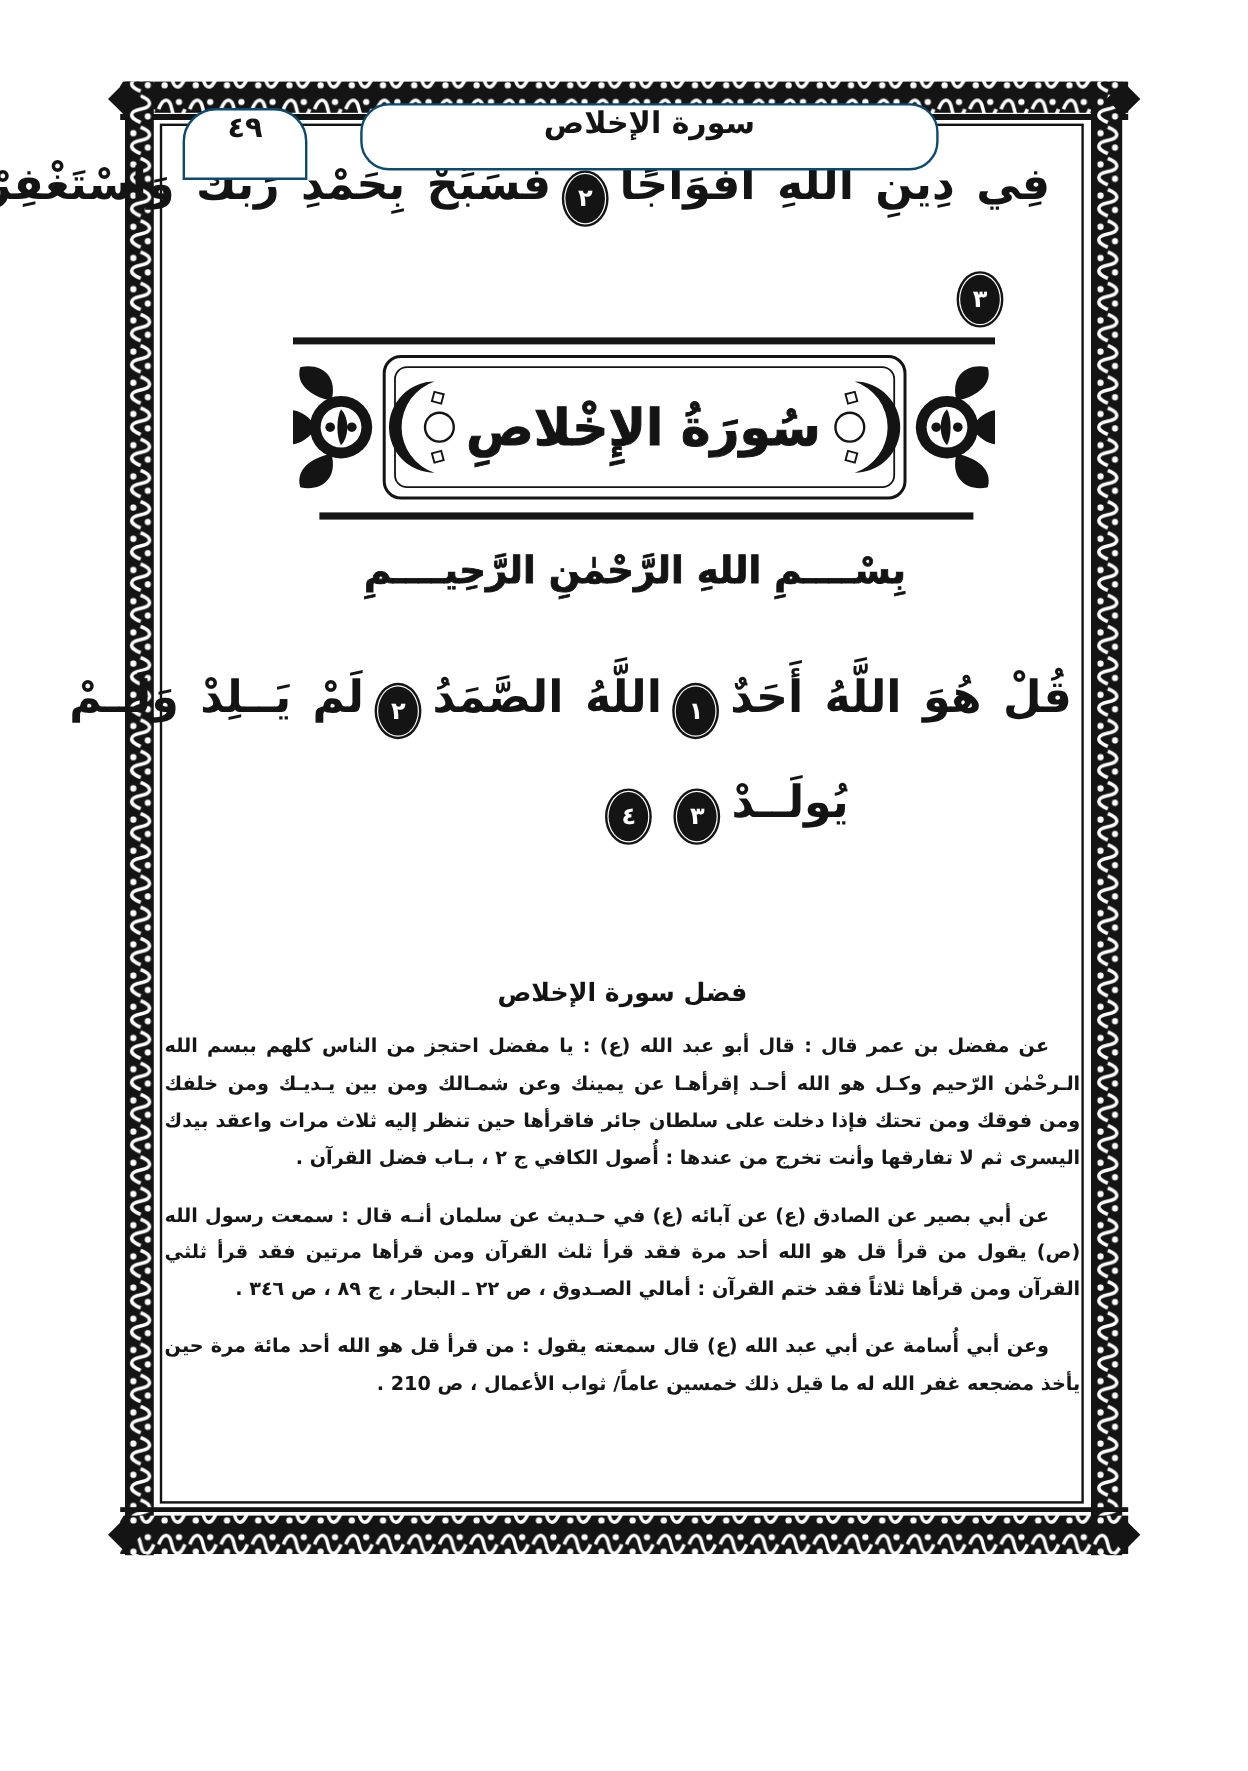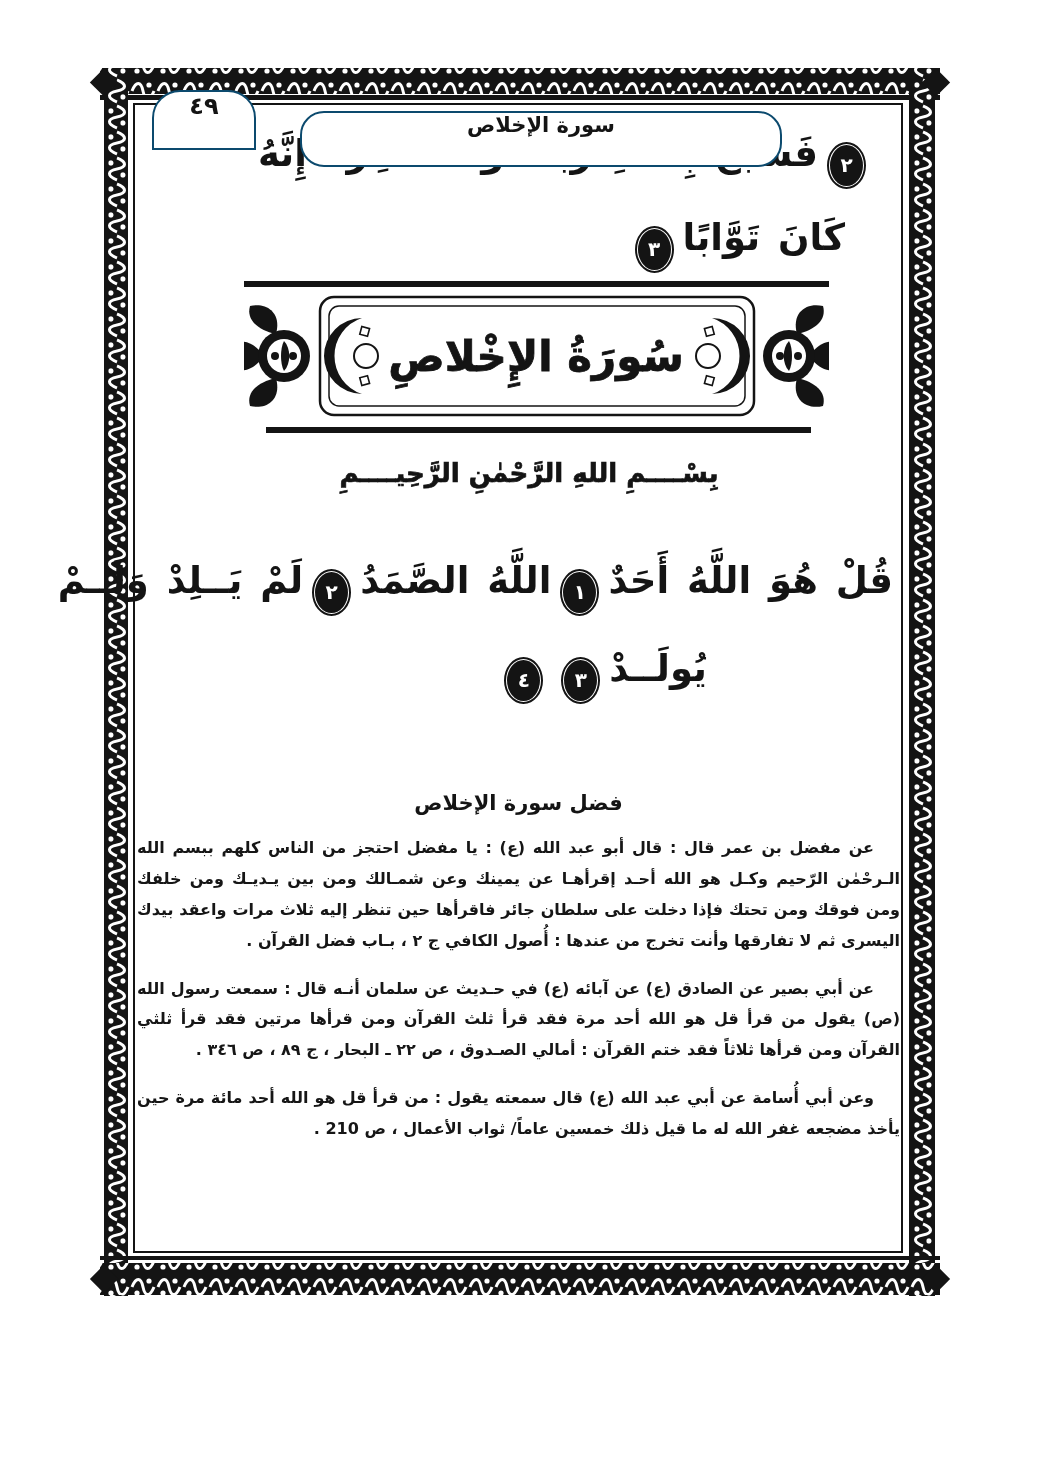--- a/index.html
+++ b/index.html
@@ -13,21 +13,21 @@
   .frame-svg{position:absolute;left:0;top:0;z-index:1;}
 
   
   .tab{
     position:absolute;z-index:3;background:#ffffff;border:2px solid #0c4a6e;
     display:flex;justify-content:center;
     font-weight:bold;
     margin-top:48px;
   }
   #page-number-tab{left:152px;top:42px;width:100px;height:56px;border-radius:28px 28px 0 0;font-size:24px;}
-  #header-title-tab{left:300px;top:63px;width:478px;height:52px;border-radius:24px;font-size:21px;}
+  #header-title-tab{left:300px;top:38px;width:478px;height:52px;border-radius:24px;font-size:25px;}
 
   
   .quran-line{
     direction:rtl;white-space:nowrap;font-weight:bold;
     color:#141414;word-spacing:5px;
   }
   #quran-top{position:absolute;z-index:2;left:142px;right:137px;top:112px;text-align:right;font-size:37px;line-height:84px;}
   #quran-top .l2{padding-left:0;padding-right:58px;}
   #quran-top .l1{padding-right:28px;}
 
@@ -38,30 +38,30 @@
     font-size:20px;font-weight:bold;margin:0 12px;vertical-align:-6px;
     line-height:1;
   }
 
   #verses-block{position:absolute;z-index:2;left:142px;right:137px;top:537px;text-align:right;font-size:37px;line-height:88px;}
   #verses-block .l1{padding-right:10px;}
   #verses-block .l2{padding-right:196px;}
 
   #basmala{
     position:absolute;z-index:2;left:142px;right:124px;top:458px;
-    text-align:center;font-size:26px;font-weight:bold;
+    text-align:center;font-size:31px;font-weight:bold;
     -webkit-text-stroke:0.7px #141414;white-space:nowrap;
   }
 
   
   #banner-wrap{position:absolute;z-index:2;left:244px;top:281px;}
 
   
   #fadl-section{
-    position:absolute;z-index:2;right:140px;left:137px;top:791px;
+    position:absolute;z-index:2;right:140px;left:137px;top:815px;
     direction:rtl;
   }
   #fadl-heading{
     text-align:center;font-size:21px;font-weight:bold;margin:0 0 18px 0;
   }
   .body-par{
     margin:0 0 17px 0;font-size:16px;font-weight:bold;line-height:1.93;
     text-align:justify;text-indent:26px;color:#161616;
   }
 </style>
@@ -108,26 +108,26 @@
 
   <div id="page-number-tab" class="tab">
     <span>٤٩</span>
   </div>
   <div id="header-title-tab" class="tab">
     <span>سورة الإخلاص</span>
   </div>
 
   <div id="quran-top">
     <div class="quran-line l1">
-      <span class="vmark">
+      <span>فِي دِينِ اللَّهِ أَفْوَاجًا</span><span class="vmark">
           <span>٢</span>
         </span><span>فَسَبِّحْ بِحَمْدِ رَبِّكَ وَاسْتَغْفِرْهُ إِنَّهُ</span>
     </div>
     <div class="quran-line l2">
-      <span>كَانَ تَوَّابًا</span><span class="vmark">
+      <span class="vmark">
           <span>٣</span>
         </span>
     </div>
   </div>
 
   <div id="banner-wrap">
     <svg width="585" height="155" viewBox="0 0 585 155">
 
       <rect x="0" y="0" width="585" height="6" fill="#141414"></rect>
       <rect x="22" y="146" width="545" height="6" fill="#141414"></rect>

